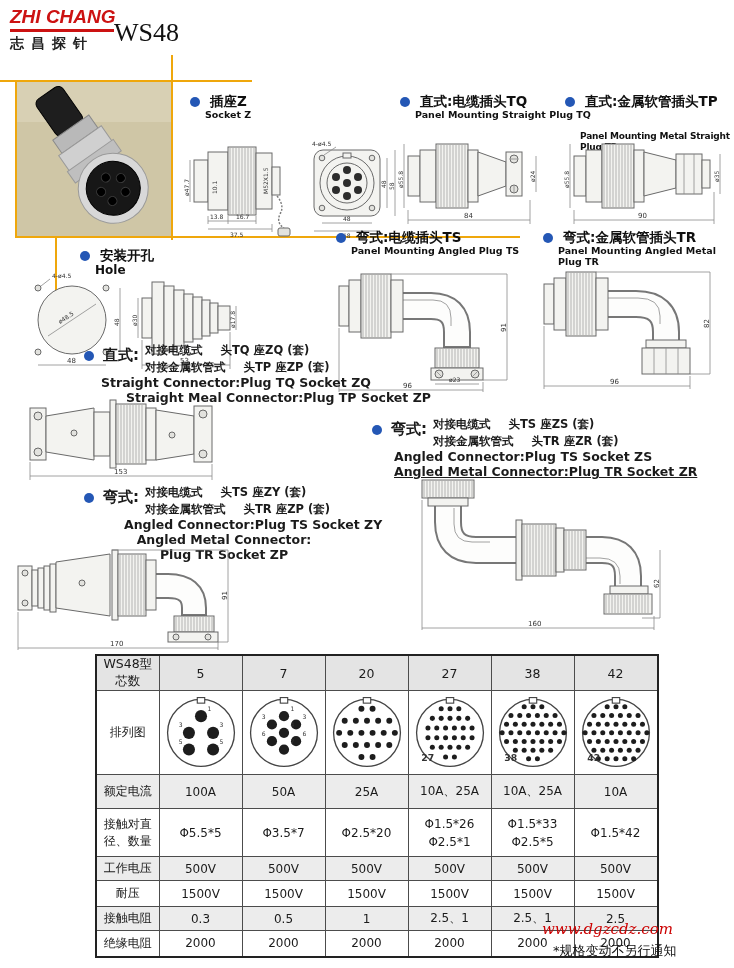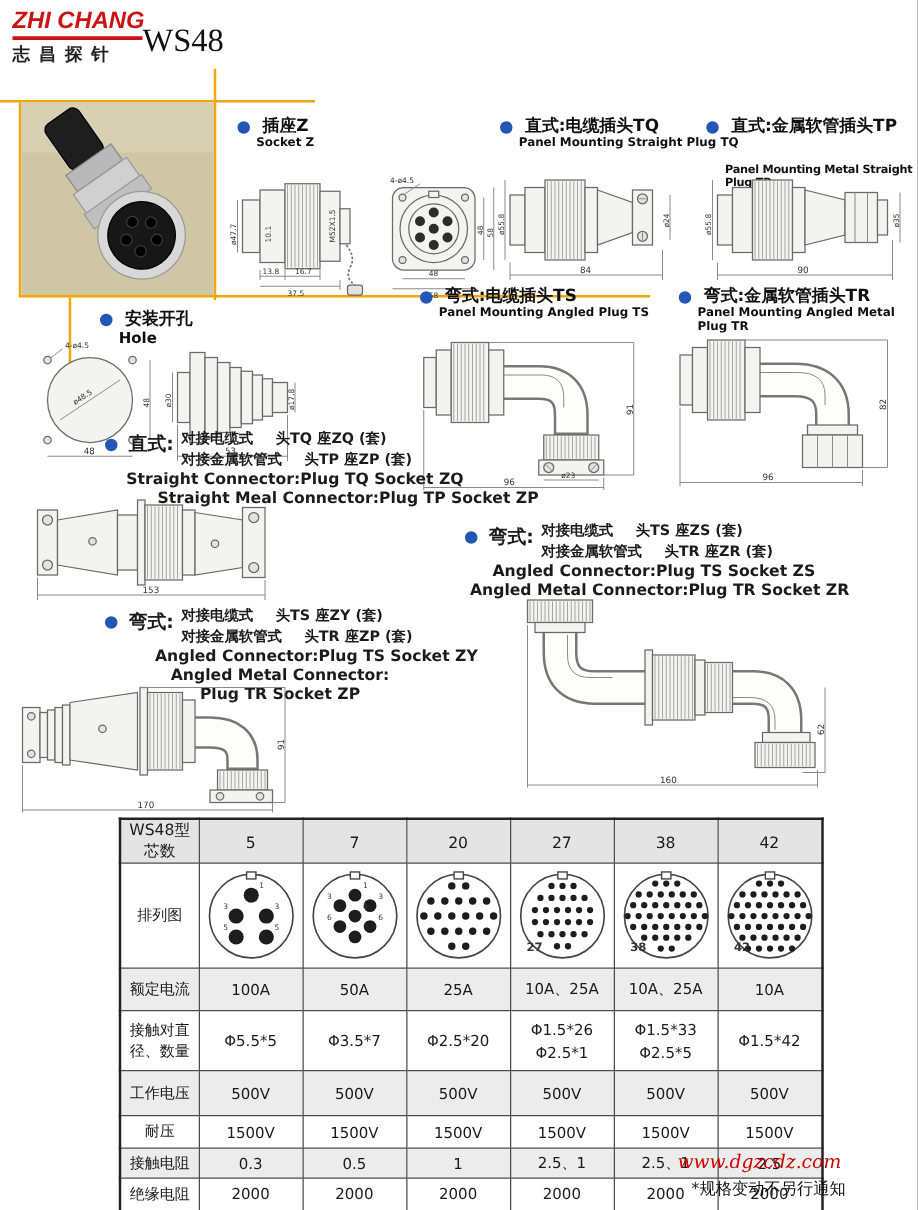--- a/index.html
+++ b/index.html
@@ -383,21 +383,21 @@
   <div class="abs combo" style="left:372px;top:416px;">
     <div class="toprow">
       <span class="bullet" style="margin-top:9px;"></span>
       <span class="biglabel">弯式:</span>
       <div class="pair">
         <div><span>对接电缆式</span><span class="r">头TS  座ZS (套)</span></div>
         <div><span>对接金属软管式</span><span class="r">头TR  座ZR (套)</span></div>
       </div>
     </div>
     <div class="enline" style="margin-left:22px;">Angled Connector:Plug TS Socket ZS</div>
-    <div class="enline" style="margin-left:4px;">Angled Metal Connector:Plug TR Socket ZR</div>
+    <div class="enline" style="margin-left:22px;text-decoration:underline;">Angled Metal Connector:Plug TR Socket ZR</div>
   </div>
   <svg class="abs" style="left:370px;top:472px;" width="300 " height="162" viewBox="0 0 300 162">
     <path class="tube" stroke-width="28" d="M78,32 V50 Q78,78 106,78 H146"></path>
     <path class="tubein" stroke-width="24" d="M78,34 V50 Q78,78 106,78 H146"></path>
     <path class="tube" stroke-width="28" d="M216,78 H232 Q258,78 258,104 V120"></path>
     <path class="tubein" stroke-width="24" d="M216,78 H232 Q258,78 258,104 V118"></path>
     <path class="dl" fill="none" d="M84,36 V52 Q84,70 102,70 H120"></path>
     <path class="dl" fill="none" d="M216,86 H230 Q250,86 250,104 V112"></path>
     <rect class="part knurl" x="52" y="8" width="52" height="18"></rect>
       <path d="M54,9V25M57,9V25M60,9V25M63,9V25M66,9V25M69,9V25M72,9V25M75,9V25M78,9V25M81,9V25M84,9V25M87,9V25M90,9V25M93,9V25M96,9V25M99,9V25M102,9V25" stroke="#9a9a9a" stroke-width="0.7" fill="none"></path>
@@ -638,21 +638,21 @@
       <td class="twoline">
             <span>Φ1.5*26</span>
             <span>Φ2.5*1</span>
           </td>
       <td class="twoline">
             <span>Φ1.5*33</span>
             <span>Φ2.5*5</span>
           </td>
       <td><span>Φ1.5*42</span></td>
     </tr>
-    <tr class="gray" style="height:36px">
+    <tr class="gray" style="height:24px">
       <td class="lab">工作电压</td>
       <td>500V</td>
       <td>500V</td>
       <td>500V</td>
       <td>500V</td>
       <td>500V</td>
       <td>500V</td>
     </tr>
     <tr style="height:26px">
       <td class="lab">耐压</td>

